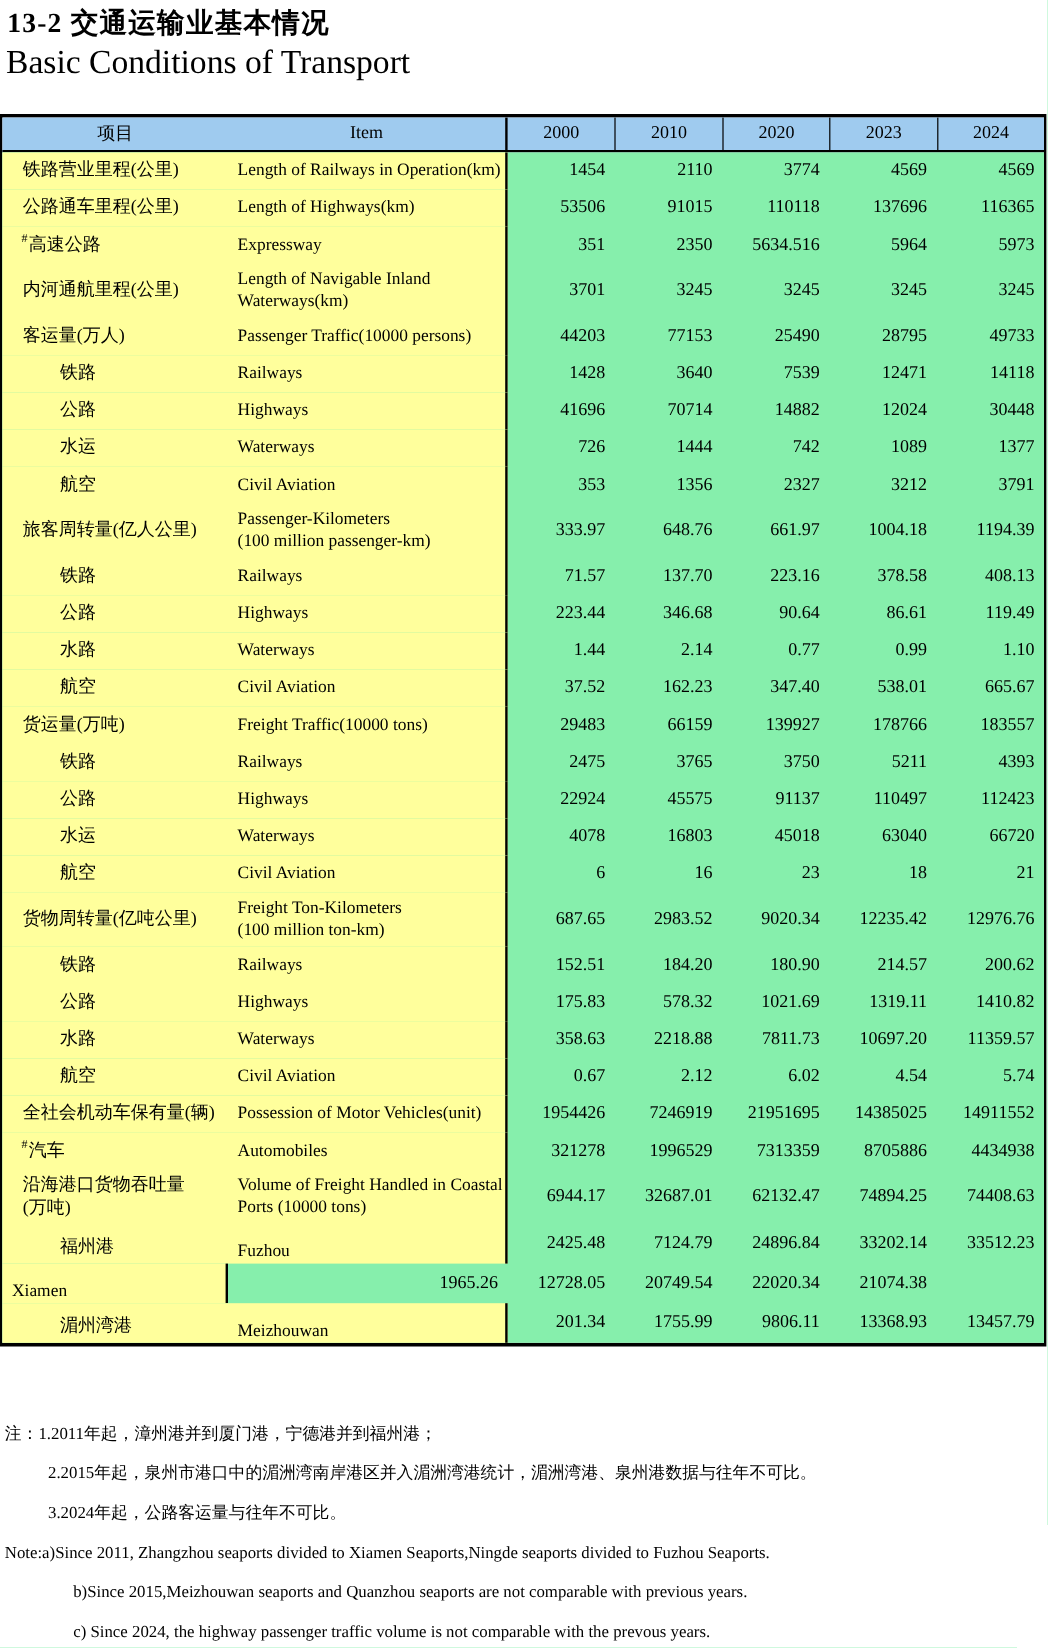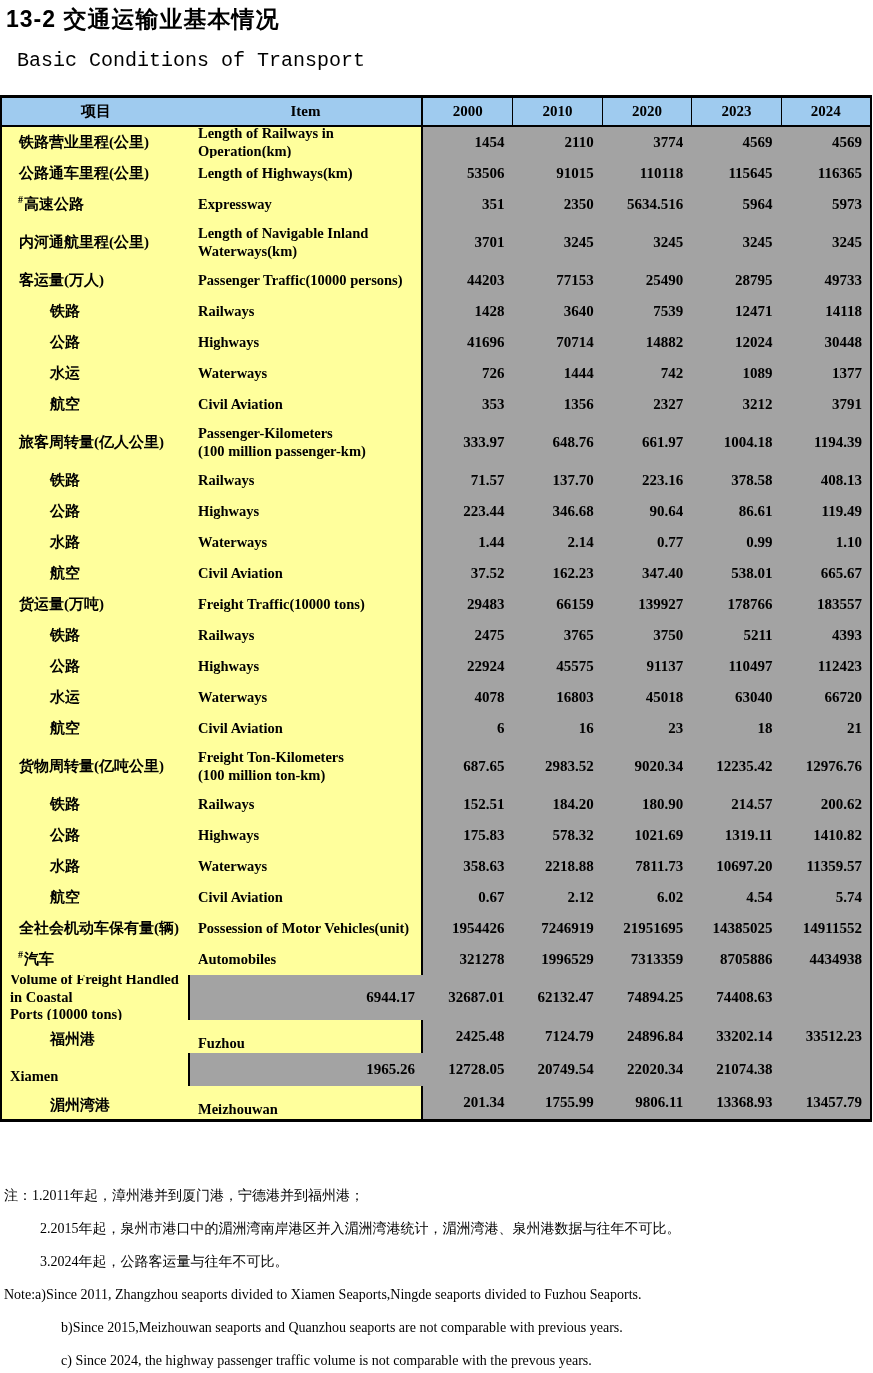--- a/index.html
+++ b/index.html
@@ -9,49 +9,48 @@
   }
   *{box-sizing:border-box;}
   html,body{margin:0;padding:0;}
   body{
     width:873px;height:1373px;position:relative;background:#fff;color:#000;
     font-family:"Liberation Serif","DejaVu Serif",serif;
   }
   .title{
     position:absolute;left:6px;top:4px;margin:0;
     font-size:23px;font-weight:bold;letter-spacing:1px;
-    font-family:Liberation Sans, sans-serif;
+    font-family:Liberation Serif, serif;
   }
   .subtitle{
-    position:absolute;left:5px;top:37px;margin:12px;
-    font-size:20px;font-weight:normal;
-    font-family:Liberation Mono, monospace;
+    position:absolute;left:5px;top:37px;margin:0;
+    font-size:28px;font-weight:normal;
+    font-family:Liberation Serif, serif;
   }
   .table{
     position:absolute;left:0;top:95px;width:872px;
     border:2px solid var(--border);
     border-top-width:3px;border-bottom-width:3px;
   }
   .thead,.tr{
     display:grid;
     grid-template-columns:188px 233px 1fr 1fr 1fr 1fr 1fr;
-    font-weight:bold;
   }
   .thead{
     background:var(--header-bg);
     border-bottom:2px solid var(--border);
     height:29px;
   }
   .th{
     display:flex;align-items:center;justify-content:center;
     font-size:15px;
   }
   .th-en{border-right:2px solid var(--border);}
   .th-year + .th-year{border-left:1px solid var(--border);}
-  .tbody{background:#a3a3a3;}
+  .tbody{background:#86efac;}
   .tr{height:31px;}
   .tr.tall{height:45px;}
   .tr.port{height:33px;}
   .td{display:flex;align-items:center;overflow:hidden;}
   .cn,.en{background:var(--item-bg);}
   .cn{padding-left:16px;font-size:15px;}
   .tr.indent .cn{padding-left:47px;}
   .en{
     border-right:2px solid var(--border);
     padding-left:8px;font-size:14.5px;
@@ -105,21 +104,21 @@
     <div class="td cn">
           <sup class="sup"></sup>
           <span class="cn-text">公路通车里程(公里)</span>
         </div>
     <div class="td en">
           <span class="en-text">Length of Highways(km)</span>
         </div>
     <div class="td num">53506</div>
     <div class="td num">91015</div>
     <div class="td num">110118</div>
-    <div class="td num">115645</div>
+    <div class="td num">137696</div>
     <div class="td num">116365</div>
   </div>
 
   <div class="tr">
     <div class="td cn">
           <sup class="sup">#</sup>
           <span class="cn-text">高速公路</span>
         </div>
     <div class="td en">
           <span class="en-text">Expressway</span>
@@ -473,20 +472,25 @@
           <span class="en-text">Automobiles</span>
         </div>
     <div class="td num">321278</div>
     <div class="td num">1996529</div>
     <div class="td num">7313359</div>
     <div class="td num">8705886</div>
     <div class="td num">4434938</div>
   </div>
 
   <div class="tr tall">
+    <div class="td cn">
+          <sup class="sup"></sup>
+          <span class="cn-text">沿海港口货物吞吐量
+(万吨)</span>
+        </div>
     <div class="td en">
           <span class="en-text">Volume of Freight Handled in Coastal
 Ports (10000 tons)</span>
         </div>
     <div class="td num">6944.17</div>
     <div class="td num">32687.01</div>
     <div class="td num">62132.47</div>
     <div class="td num">74894.25</div>
     <div class="td num">74408.63</div>
   </div>

